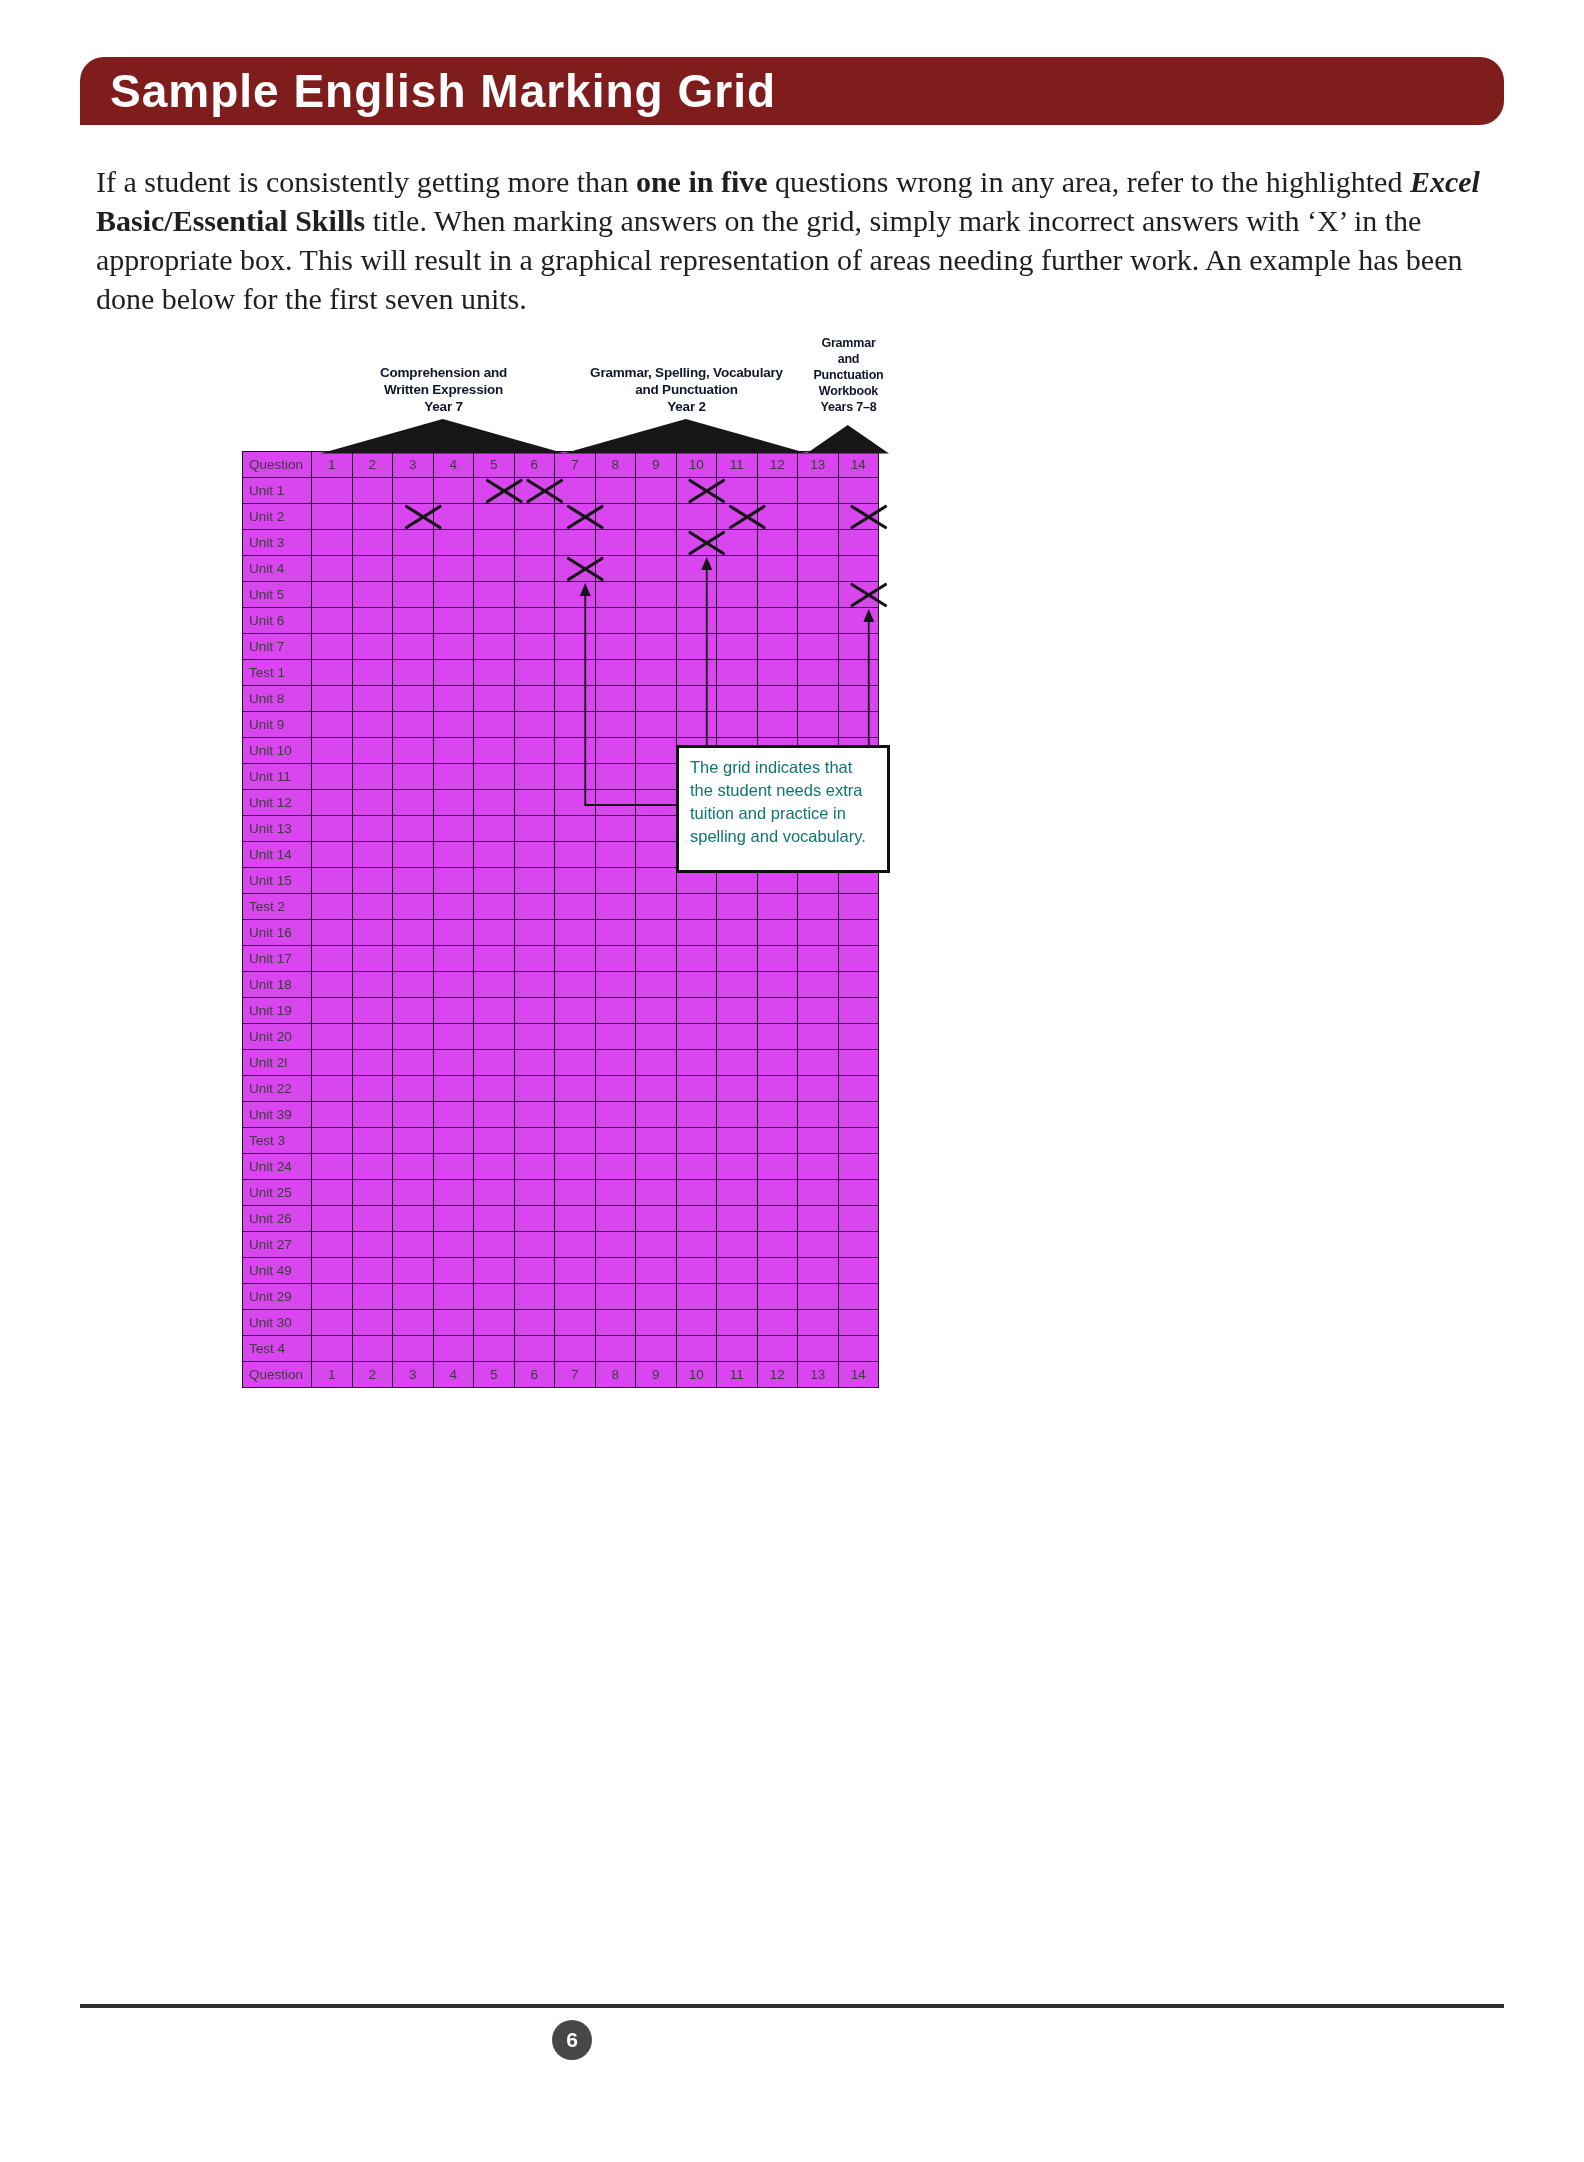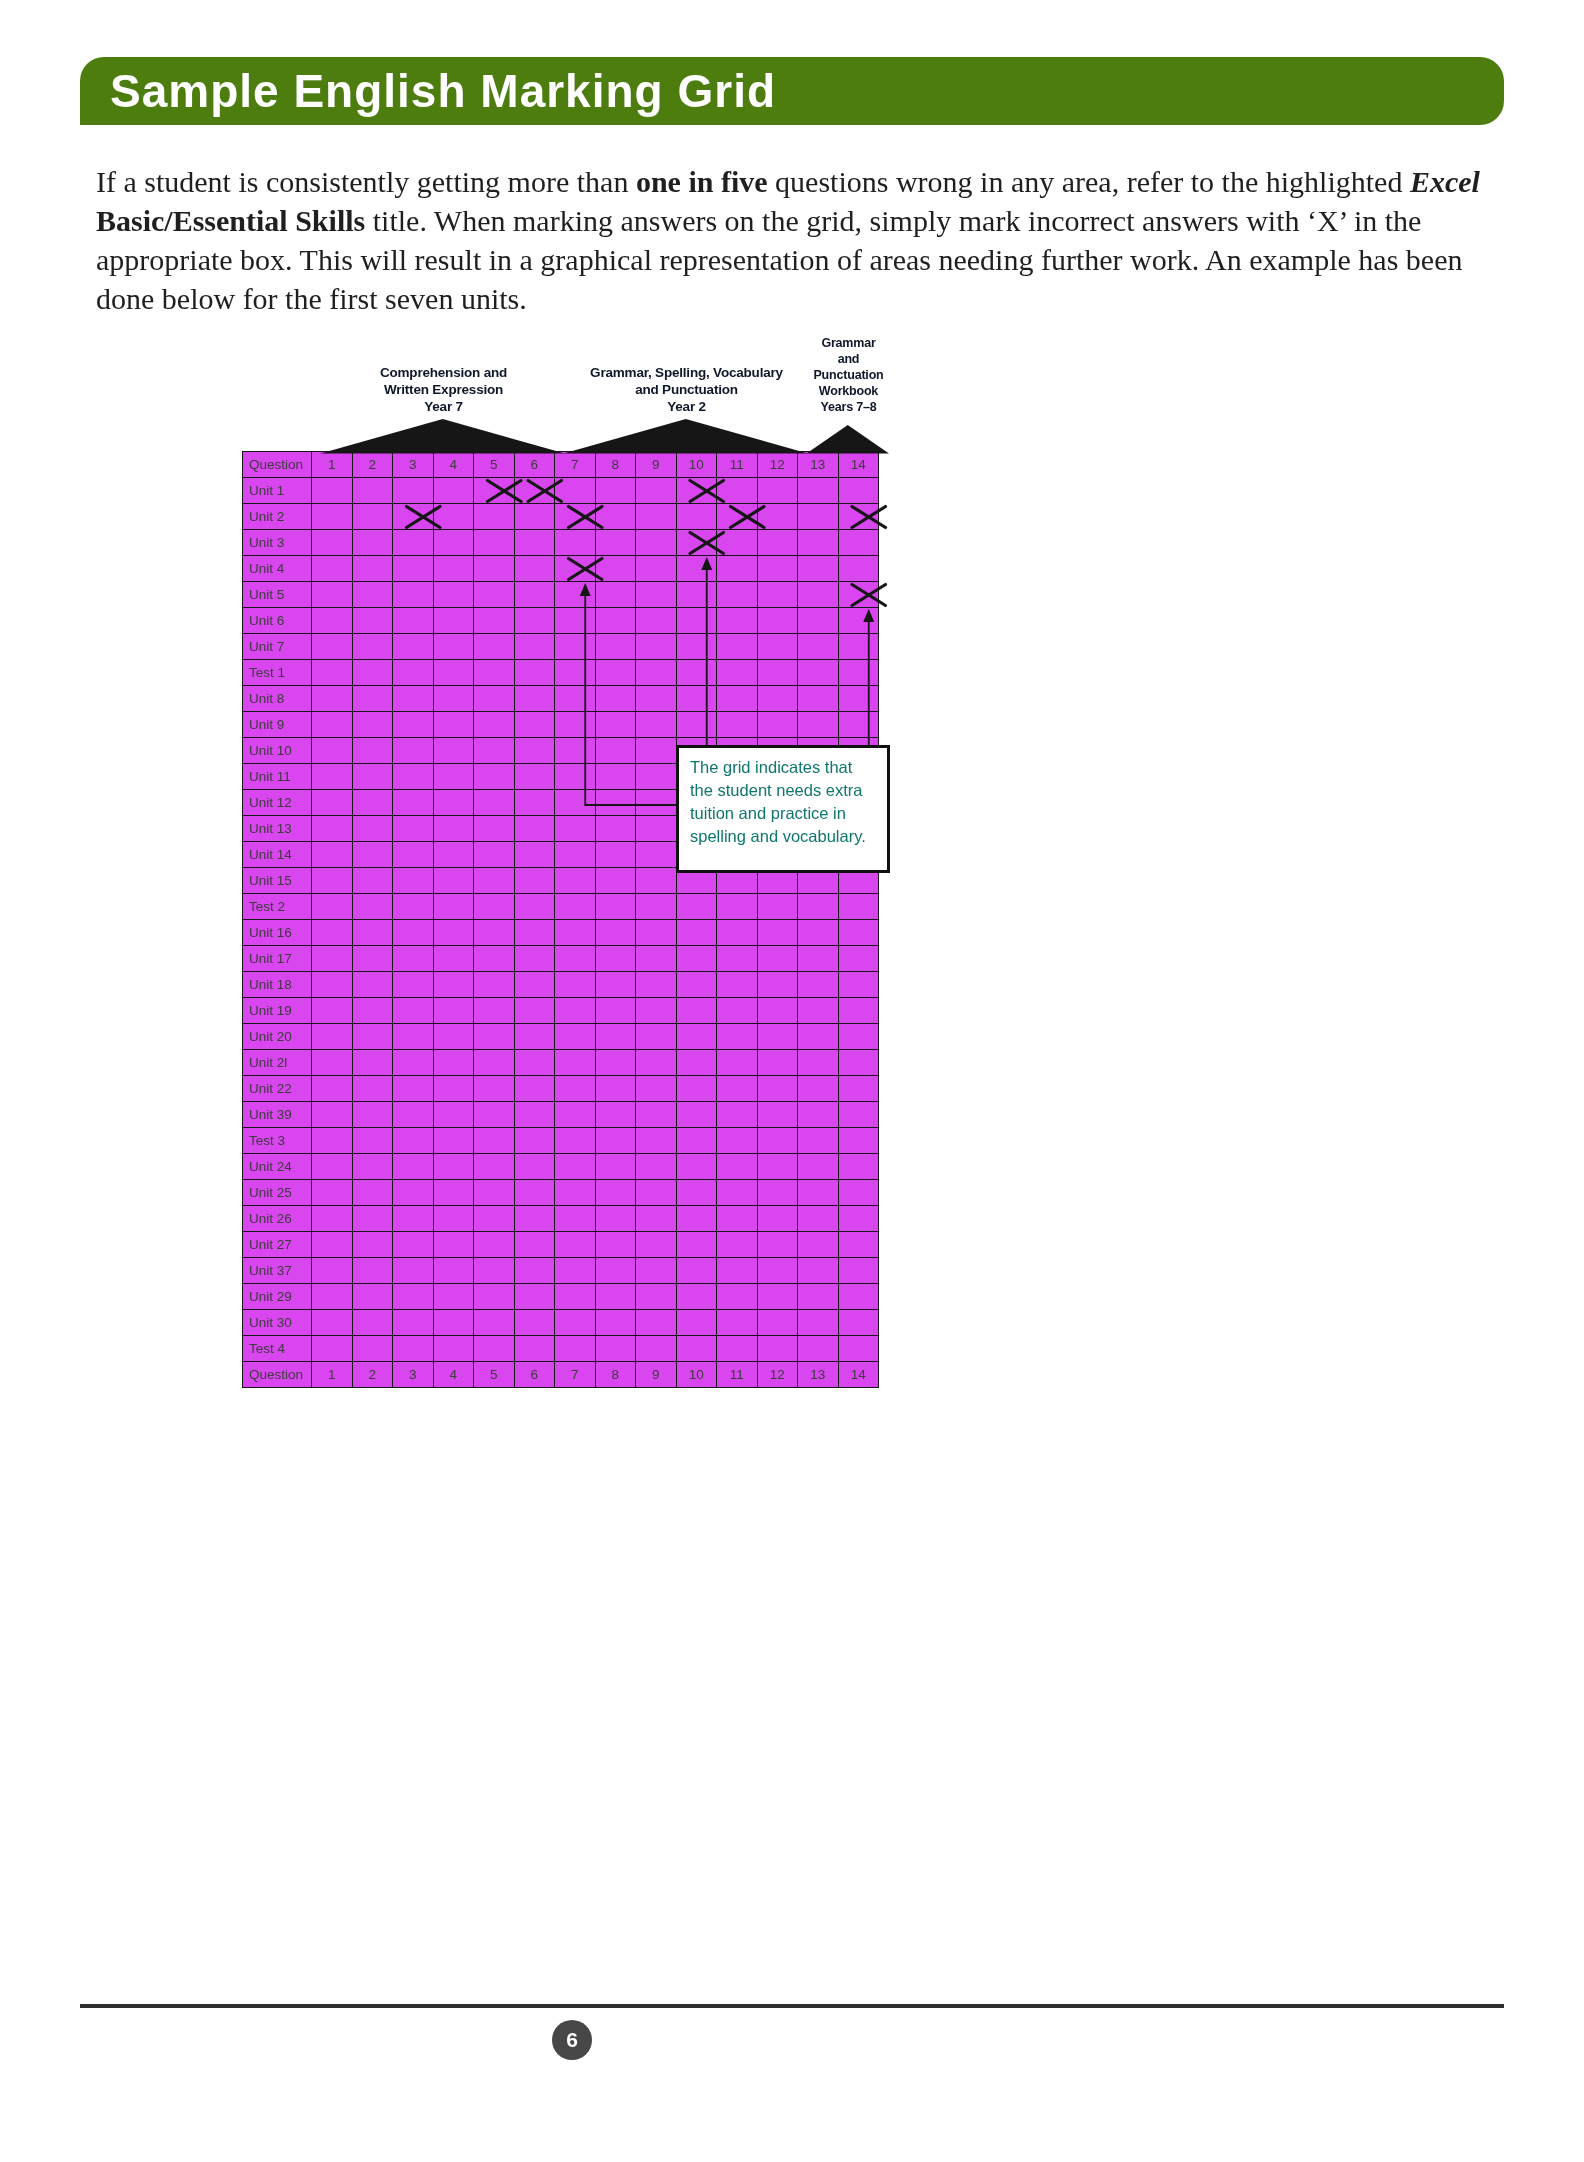--- a/index.html
+++ b/index.html
@@ -27,21 +27,21 @@
   .callout{position:absolute;left:676px;top:745px;width:214px;height:128px;box-sizing:border-box;background:#ffffff;border:3.5px solid #101010;z-index:3;padding:8px 8px 8px 11px;font-family:"Liberation Sans",sans-serif;font-size:16.5px;line-height:23px;color:#0f766e;}
 
   .footer-rule{position:absolute;left:80px;top:2004px;width:1424px;height:4px;background:#2e2e2e;}
   .page-badge{position:absolute;left:552px;top:2020px;width:40px;height:40px;border-radius:50%;background:#474747;display:flex;align-items:center;justify-content:center;font-family:"Liberation Sans",sans-serif;font-weight:bold;font-size:21px;color:#ffffff;}
 </style>
 </head>
 <body>
 
 <div class="page">
 
-  <div class="banner" style="background: #4d7c0f;">
+  <div class="banner" style="background: #7f1d1d;">
     <h1 class="banner-title">Sample English Marking Grid</h1>
   </div>
 
   <p class="intro"><span class="seg-normal">If a student is consistently getting more than </span><span class="seg-bold">one in five</span><span class="seg-normal"> questions wrong in any area, refer to the highlighted </span><span class="seg-bold-italic">Excel</span><span class="seg-normal"> </span><span class="seg-bold">Basic/Essential Skills</span><span class="seg-normal"> title. When marking answers on the grid, simply mark incorrect answers with ‘X’ in the appropriate box. This will result in a graphical representation of areas needing further work. An example has been done below for the first seven units.</span></p>
 
   <div class="group-headers">
       <div class="group-header" style="left: 292px; width: 303px;">Comprehension and
 Written Expression
 Year 7</div>
       <div class="group-header" style="left: 535px; width: 303px;">Grammar, Spelling, Vocabulary
@@ -513,21 +513,21 @@
       <div class="gcell gdata"></div>
       <div class="gcell gdata"></div>
       <div class="gcell gdata"></div>
       <div class="gcell gdata"></div>
       <div class="gcell gdata"></div>
       <div class="gcell gdata"></div>
       <div class="gcell gdata"></div>
       <div class="gcell gdata"></div>
       <div class="gcell gdata"></div>
       <div class="gcell gdata"></div>
-      <div class="gcell glabel">Unit 37</div>
+      <div class="gcell glabel">Unit 49</div>
       <div class="gcell gdata"></div>
       <div class="gcell gdata"></div>
       <div class="gcell gdata"></div>
       <div class="gcell gdata"></div>
       <div class="gcell gdata"></div>
       <div class="gcell gdata"></div>
       <div class="gcell gdata"></div>
       <div class="gcell gdata"></div>
       <div class="gcell gdata"></div>
       <div class="gcell gdata"></div>

